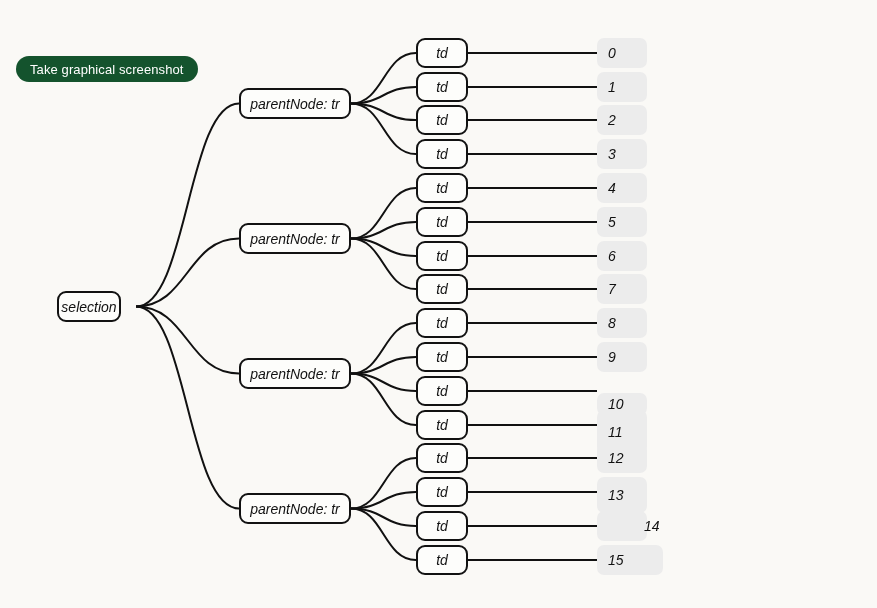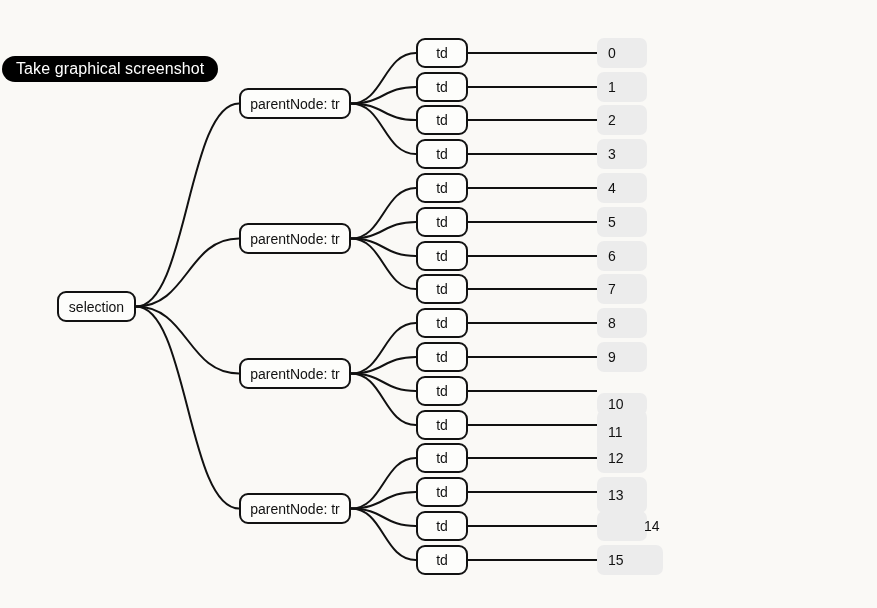--- a/index.html
+++ b/index.html
@@ -30,45 +30,46 @@
   .node {
     position: absolute;
     box-sizing: border-box;
     display: flex;
     align-items: center;
     justify-content: center;
     white-space: nowrap;
     color: #111111;
     font-size: 14px;
     line-height: 1;
+    font-style: italic;
   }
   .node.boxed {
     background: #fdfdfb;
     border: 2px solid #121212;
     border-radius: 9px;
   }
   .node.leaf {
     background: #ececec;
     border: none;
     border-radius: 7px;
     justify-content: flex-start;
     padding-left: 11px;
   }
   .screenshot-btn {
     position: absolute;
-    left: 2px;
+    left: 16px;
     top: 56px;
     height: 26px;
     padding: 0 14px;
     display: flex;
     align-items: center;
     justify-content: center;
-    background: #000000;
+    background: #14532d;
     color: #ffffff;
-    font-size: 16px;
+    font-size: 13px;
     border: none;
     border-radius: 13px;
     font-family: "Liberation Sans", sans-serif;
     cursor: pointer;
     letter-spacing: 0.1px;
   }
 </style>
 </head>
 <body>
 
@@ -105,21 +106,21 @@
       <path d="M468,323C532.5,323 532.5,323 597,323" fill="none" stroke="#111111" stroke-width="2"></path>
       <path d="M468,357C532.5,357 532.5,357 597,357" fill="none" stroke="#111111" stroke-width="2"></path>
       <path d="M468,391C532.5,391 532.5,391 597,391" fill="none" stroke="#111111" stroke-width="2"></path>
       <path d="M468,425C532.5,425 532.5,425 597,425" fill="none" stroke="#111111" stroke-width="2"></path>
       <path d="M468,458C532.5,458 532.5,458 597,458" fill="none" stroke="#111111" stroke-width="2"></path>
       <path d="M468,492C532.5,492 532.5,492 597,492" fill="none" stroke="#111111" stroke-width="2"></path>
       <path d="M468,526C532.5,526 532.5,526 597,526" fill="none" stroke="#111111" stroke-width="2"></path>
       <path d="M468,560C532.5,560 532.5,560 597,560" fill="none" stroke="#111111" stroke-width="2"></path>
     </svg>
   <div id="nodes">
-      <div class="node boxed" style="left: 57px; top: 291px; width: 79px; height: 31px;">
+      <div class="node boxed" style="left: 57px; top: 291px; width: 64px; height: 31px;">
         <span>selection</span>
       </div>
       <div class="node boxed" style="left: 239px; top: 88px; width: 112px; height: 31px;">
         <span>parentNode: tr</span>
       </div>
       <div class="node boxed" style="left: 239px; top: 223px; width: 112px; height: 31px;">
         <span>parentNode: tr</span>
       </div>
       <div class="node boxed" style="left: 239px; top: 358px; width: 112px; height: 31px;">
         <span>parentNode: tr</span>

